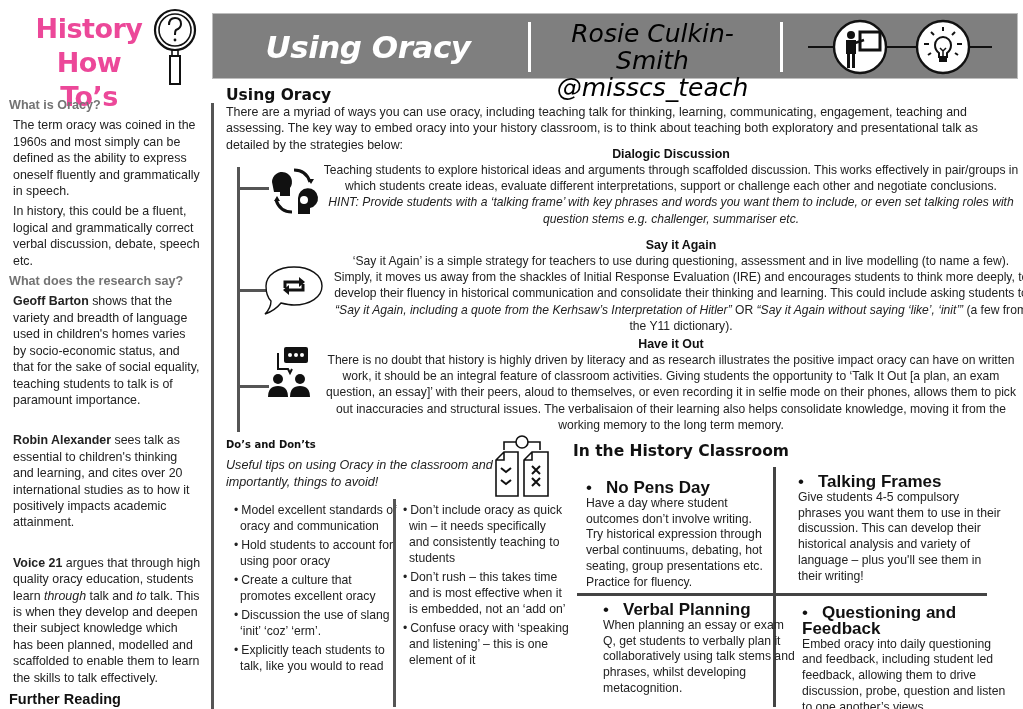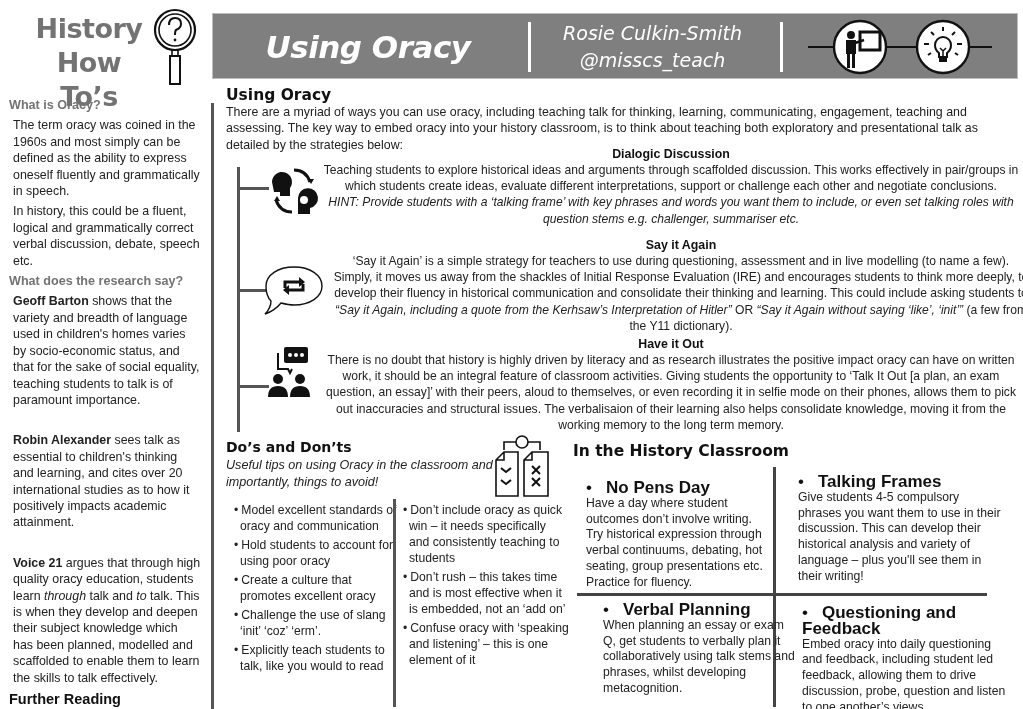--- a/index.html
+++ b/index.html
@@ -2,30 +2,30 @@
 <html><head>
 <meta charset="utf-8">
 <style>
   * { box-sizing: border-box; margin: 0; padding: 0; }
   html, body { width: 1023px; height: 709px; background: #ffffff; overflow: hidden; }
   body { position: relative; font-family: "Liberation Sans", sans-serif; color: #1a1a1a; }
 
   
   .brand { position: absolute; left: 0; top: 6px; width: 210px; height: 80px; }
   .brand-title { position: absolute; left: 24px; top: 6px; width: 130px; text-align: center;
-    font-weight: bold; font-size: 27px; line-height: 34px; color: #737373; font-family: "DejaVu Sans", sans-serif; letter-spacing: -0.5px; }
+    font-weight: bold; font-size: 27px; line-height: 34px; color: #ec4899; font-family: "DejaVu Sans", sans-serif; letter-spacing: -0.5px; }
   .brand-icon { position: absolute; left: 152px; top: 2px; width: 46px; height: 78px; }
 
   
   .banner { position: absolute; left: 212px; top: 13px; width: 806px; height: 66px; background: #7f7f7f; border: 1px solid #bdbdbd; }
   .banner-title { position: absolute; left: 0; top: 0; width: 310px; height: 66px; line-height: 66px; text-align: center;
     color: #fff; font-style: italic; font-weight: bold; font-size: 31px; font-family: "DejaVu Sans", sans-serif; letter-spacing: -0.5px; }
   .banner-sep { position: absolute; top: 8px; width: 3px; height: 50px; background: #fff; }
-  .banner-author { position: absolute; left: 322px; top: 6px; width: 235px; text-align: center; color: #ffffff; font-style: italic;
-    font-size: 19px; line-height: 27px; font-family: "DejaVu Sans", sans-serif; }
+  .banner-author { position: absolute; left: 322px; top: 6px; width: 235px; text-align: center; color: #000000; font-style: italic;
+    font-size: 25px; line-height: 27px; font-family: "DejaVu Sans", sans-serif; }
   .banner-icons { position: absolute; left: 587px; top: 4px; width: 200px; height: 58px; }
 
   
   .left { position: absolute; left: 9px; top: 97px; width: 196px; font-size: 12.4px; line-height: 16.4px; color: #222; }
   .left h3 { font-size: 12.6px; font-weight: bold; color: #737373; }
   .left p { margin: 4px; }
   .left .gap { height: 16px; }
   .left .further { font-size: 14.5px; font-weight: bold; margin-top: 2px; line-height: 18px; color: #111; }
   .left a { color: #2e6fd0; text-decoration: underline; }
 
@@ -37,21 +37,21 @@
   .tree-bar { position: absolute; left: 237px; top: 167px; width: 3px; height: 265px; background: #555; }
   .tree-branch { position: absolute; left: 237px; width: 32px; height: 3px; background: #555; }
 
   .strategy { position: absolute; left: 322px; width: 698px; text-align: center; font-size: 12.1px; line-height: 16.2px; color: #222; }
   .strategy h4 { font-size: 12.4px; font-weight: bold; color: #111; line-height: 16px; }
   .strategy .hint { font-style: italic; }
   .strategy i { font-style: italic; }
   .s-icon { position: absolute; }
 
   
-  .dd-title { position: absolute; left: 226px; top: 439px; font-weight: bold; font-size: 14px; font-family: "DejaVu Sans", sans-serif; color: #111; }
+  .dd-title { position: absolute; left: 226px; top: 439px; font-weight: bold; font-size: 10px; font-family: "DejaVu Sans", sans-serif; color: #111; }
   .dd-sub { position: absolute; left: 226px; top: 457px; width: 270px; font-style: italic; font-size: 12.6px; line-height: 17px; color: #222; }
   .dd-icon { position: absolute; left: 486px; top: 432px; width: 72px; height: 66px; }
   .dd-col { position: absolute; top: 502px; width: 168px; font-size: 12.2px; line-height: 16px; color: #222; }
   .dd-col li { list-style: none; margin-bottom: 3px; padding-left: 8px; text-indent: -6px; }
   .dd-col li::before { content: "\2022"; margin-right: 3px; }
   .dd-sep { position: absolute; left: 393px; top: 499px; width: 3px; height: 208px; background: #555; }
 
   
   .hc-title { position: absolute; left: 573px; top: 442px; font-weight: bold; font-size: 15.5px; font-family: "DejaVu Sans", sans-serif; color: #111; }
   .hc-vsep { position: absolute; left: 773px; top: 467px; width: 3px; height: 240px; background: #444; }
@@ -188,21 +188,21 @@
   <circle cx="36" cy="10" r="6" fill="#fff" stroke="#111" stroke-width="1.6"></circle>
   <path d="M10 28 l8 -8 h14 v44 h-22 z M10 28 h8 v-8" fill="#fff" stroke="#111" stroke-width="1.6"></path>
   <path d="M15 36 l5 4 l5 -4 M15 48 l5 4 l5 -4" fill="none" stroke="#111" stroke-width="2"></path>
   <path d="M38 28 l8 -8 h16 v44 h-24 z M38 28 h8 v-8" fill="#fff" stroke="#111" stroke-width="1.6"></path>
   <path d="M46 34 l8 8 M54 34 l-8 8 M46 46 l8 8 M54 46 l-8 8" fill="none" stroke="#111" stroke-width="2"></path>
 </svg>
 <ul class="dd-col" style="left:232px;">
   <li>Model excellent standards of oracy and communication</li>
   <li>Hold students to account for using poor oracy</li>
   <li>Create a culture that promotes excellent oracy</li>
-  <li>Challenge the use of slang ‘init’ ‘coz’ ‘erm’.</li>
+  <li>Discussion the use of slang ‘init’ ‘coz’ ‘erm’.</li>
   <li>Explicitly teach students to talk, like you would to read</li>
 </ul>
 <div class="dd-sep"></div>
 <ul class="dd-col" style="left:401px;">
   <li>Don’t include oracy as quick win – it needs specifically and consistently teaching to students</li>
   <li>Don’t rush – this takes time and is most effective when it is embedded, not an ‘add on’</li>
   <li>Confuse oracy with ‘speaking and listening’ – this is one element of it</li>
 </ul>
 
 <div class="hc-title">In the History Classroom</div>

